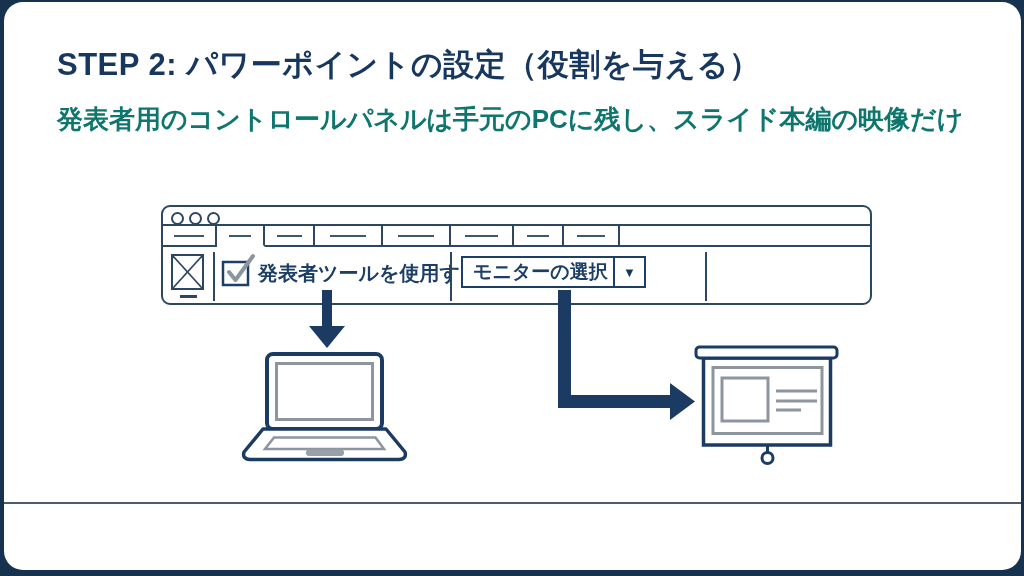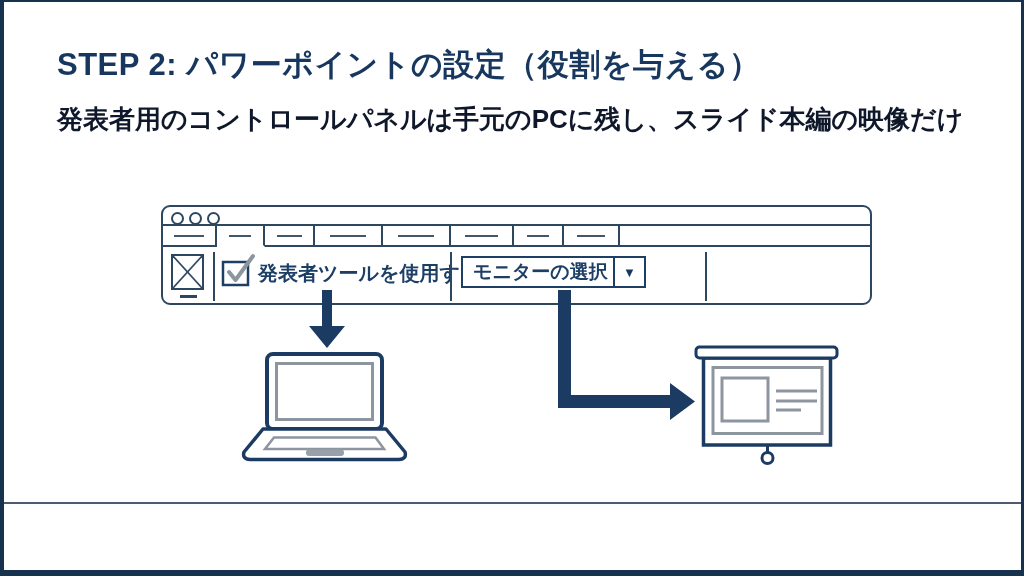--- a/index.html
+++ b/index.html
@@ -5,29 +5,30 @@
   html,body{margin:0;padding:0;}
   body{
     width:1024px;height:576px;position:relative;
     background:#16324f;
     font-family:"Liberation Sans", sans-serif;
     overflow:hidden;
   }
   .slide{
     position:absolute;left:4px;top:2px;right:3px;bottom:6px;
     background:#ffffff;
+    border-radius:19px;
   }
   .title{
     position:absolute;left:53px;top:42px;
     font-size:31px;font-weight:700;color:#17375e;letter-spacing:0.5px;
     white-space:nowrap;
   }
   .body-text{
     position:absolute;left:53px;top:99px;
-    font-size:26px;font-weight:700;color:#0f172a;line-height:37px;
+    font-size:26px;font-weight:700;color:#0f766e;line-height:37px;
     white-space:nowrap;
   }
   
   .appwin{
     position:absolute;left:157px;top:203px;width:711px;height:100px;
     border:2px solid #2e4760;border-radius:9px;background:#fff;
     box-sizing:border-box;
   }
   .traffic{position:absolute;top:2px;left:8px;height:18px;display:flex;gap:5px;align-items:center;}
   .dot{width:9px;height:9px;border:2px solid #2e4760;border-radius:50%;background:#fff;}

